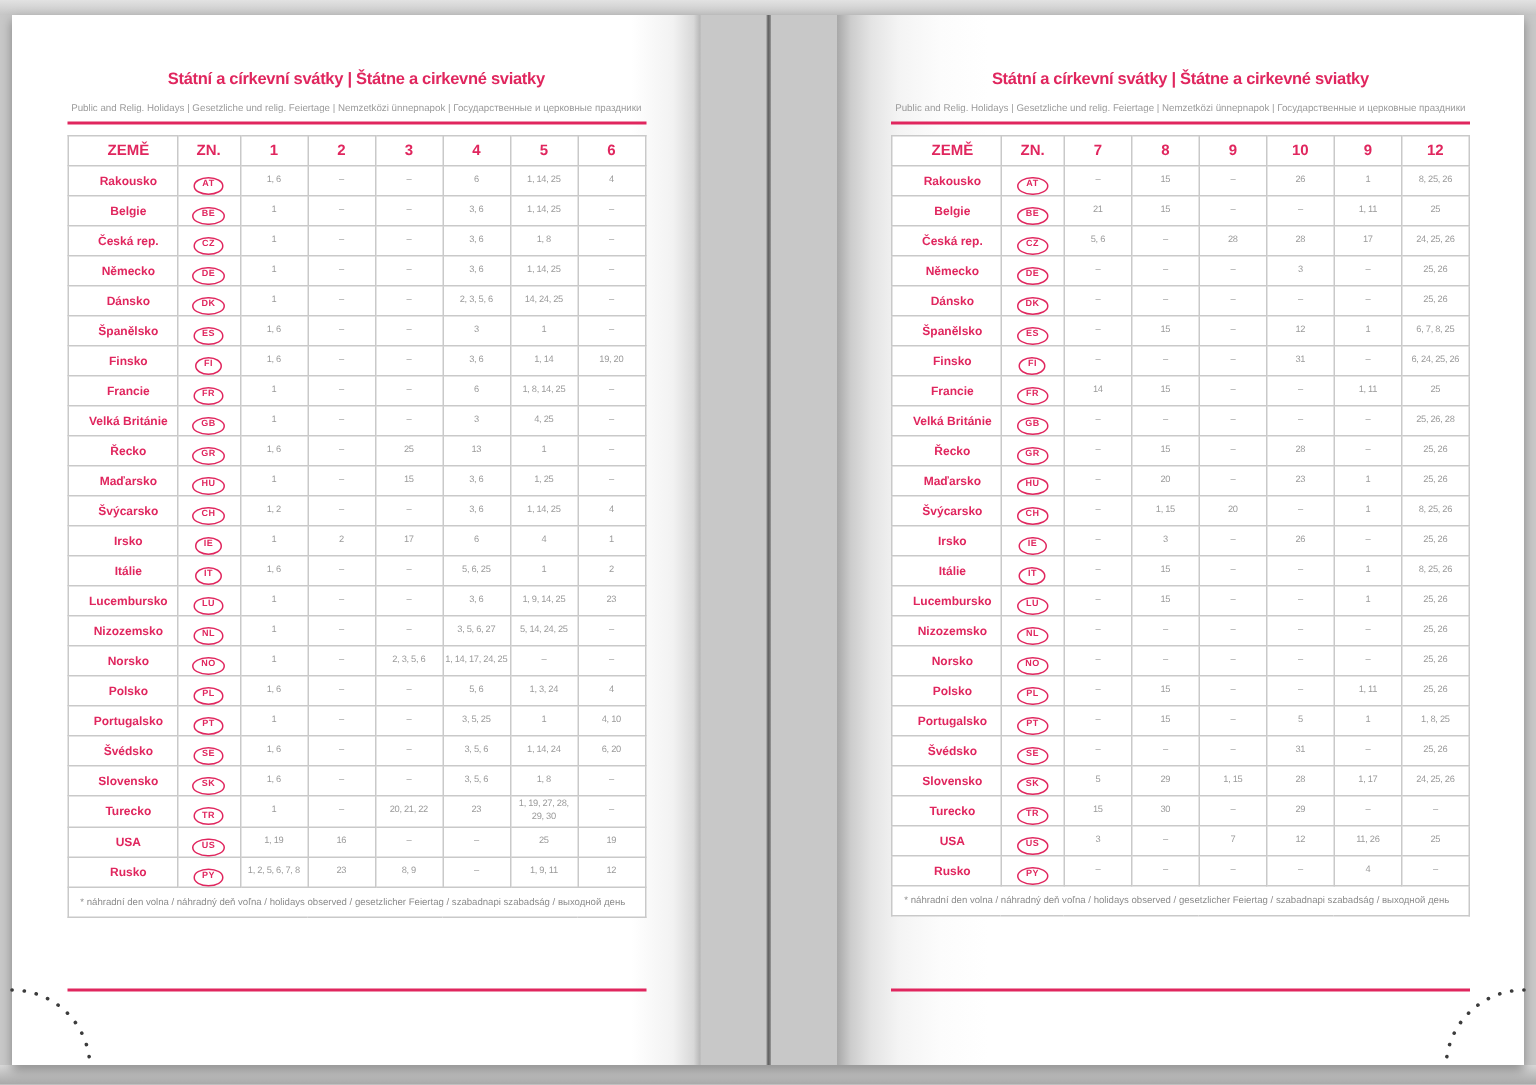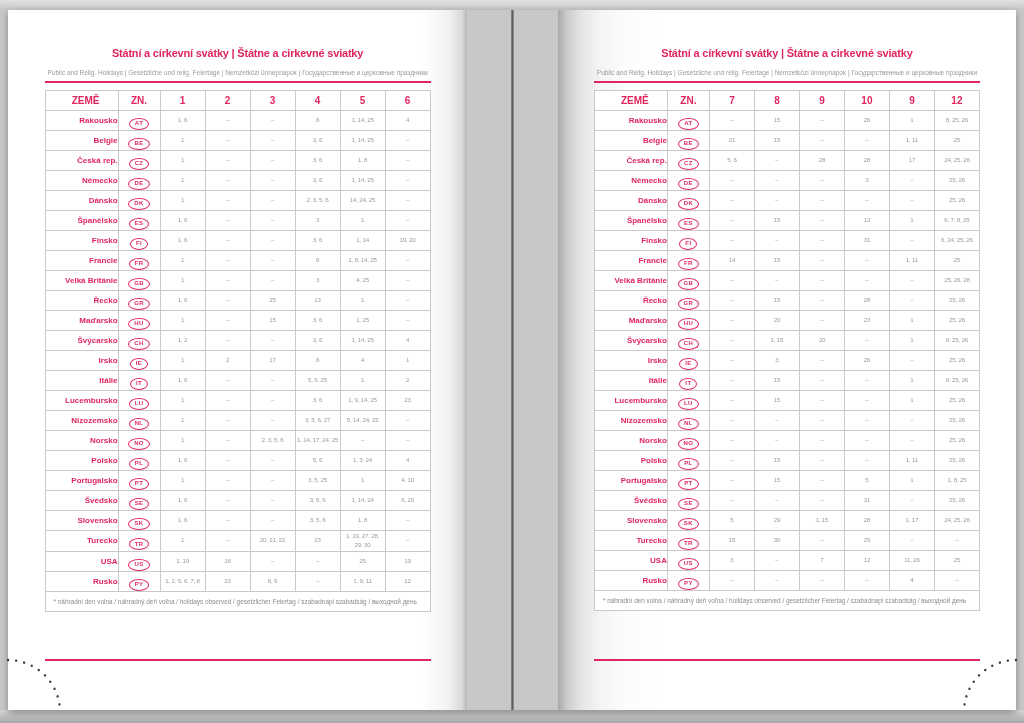--- a/index.html
+++ b/index.html
@@ -38,21 +38,21 @@
   .rule{width:386px;height:2px;background:var(--accent);margin:5px auto 0;}
   .rule.bottom{position:absolute;left:50%;top:649px;transform:translateX(-50%);margin:0;}
   table.holidays{
     border-collapse:collapse;table-layout:fixed;width:386px;margin:7px auto 0;
     background:#fff;
   }
   table.holidays th,table.holidays td{border:1px solid var(--border);}
   table.holidays th{
     color:var(--accent);font-size:10px;font-weight:bold;height:20px;text-align:center;
   }
-  th.country,td.country{text-align:right;padding-left:8px;}
+  th.country,td.country{text-align:center;padding-left:8px;}
   td.country{color:var(--accent);font-weight:bold;font-size:8px;height:20px;}
   td.code{text-align:center;}
   .oval{
     display:inline-block;border:1px solid var(--accent);color:var(--accent);
     font-size:6px;font-weight:bold;border-radius:50%;padding:1.5px 5px;
     line-height:7px;letter-spacing:.4px;
   }
   td.val{
     color:var(--val);font-size:6.2px;text-align:center;
     letter-spacing:-0.2px;line-height:1.45;padding:1px;

